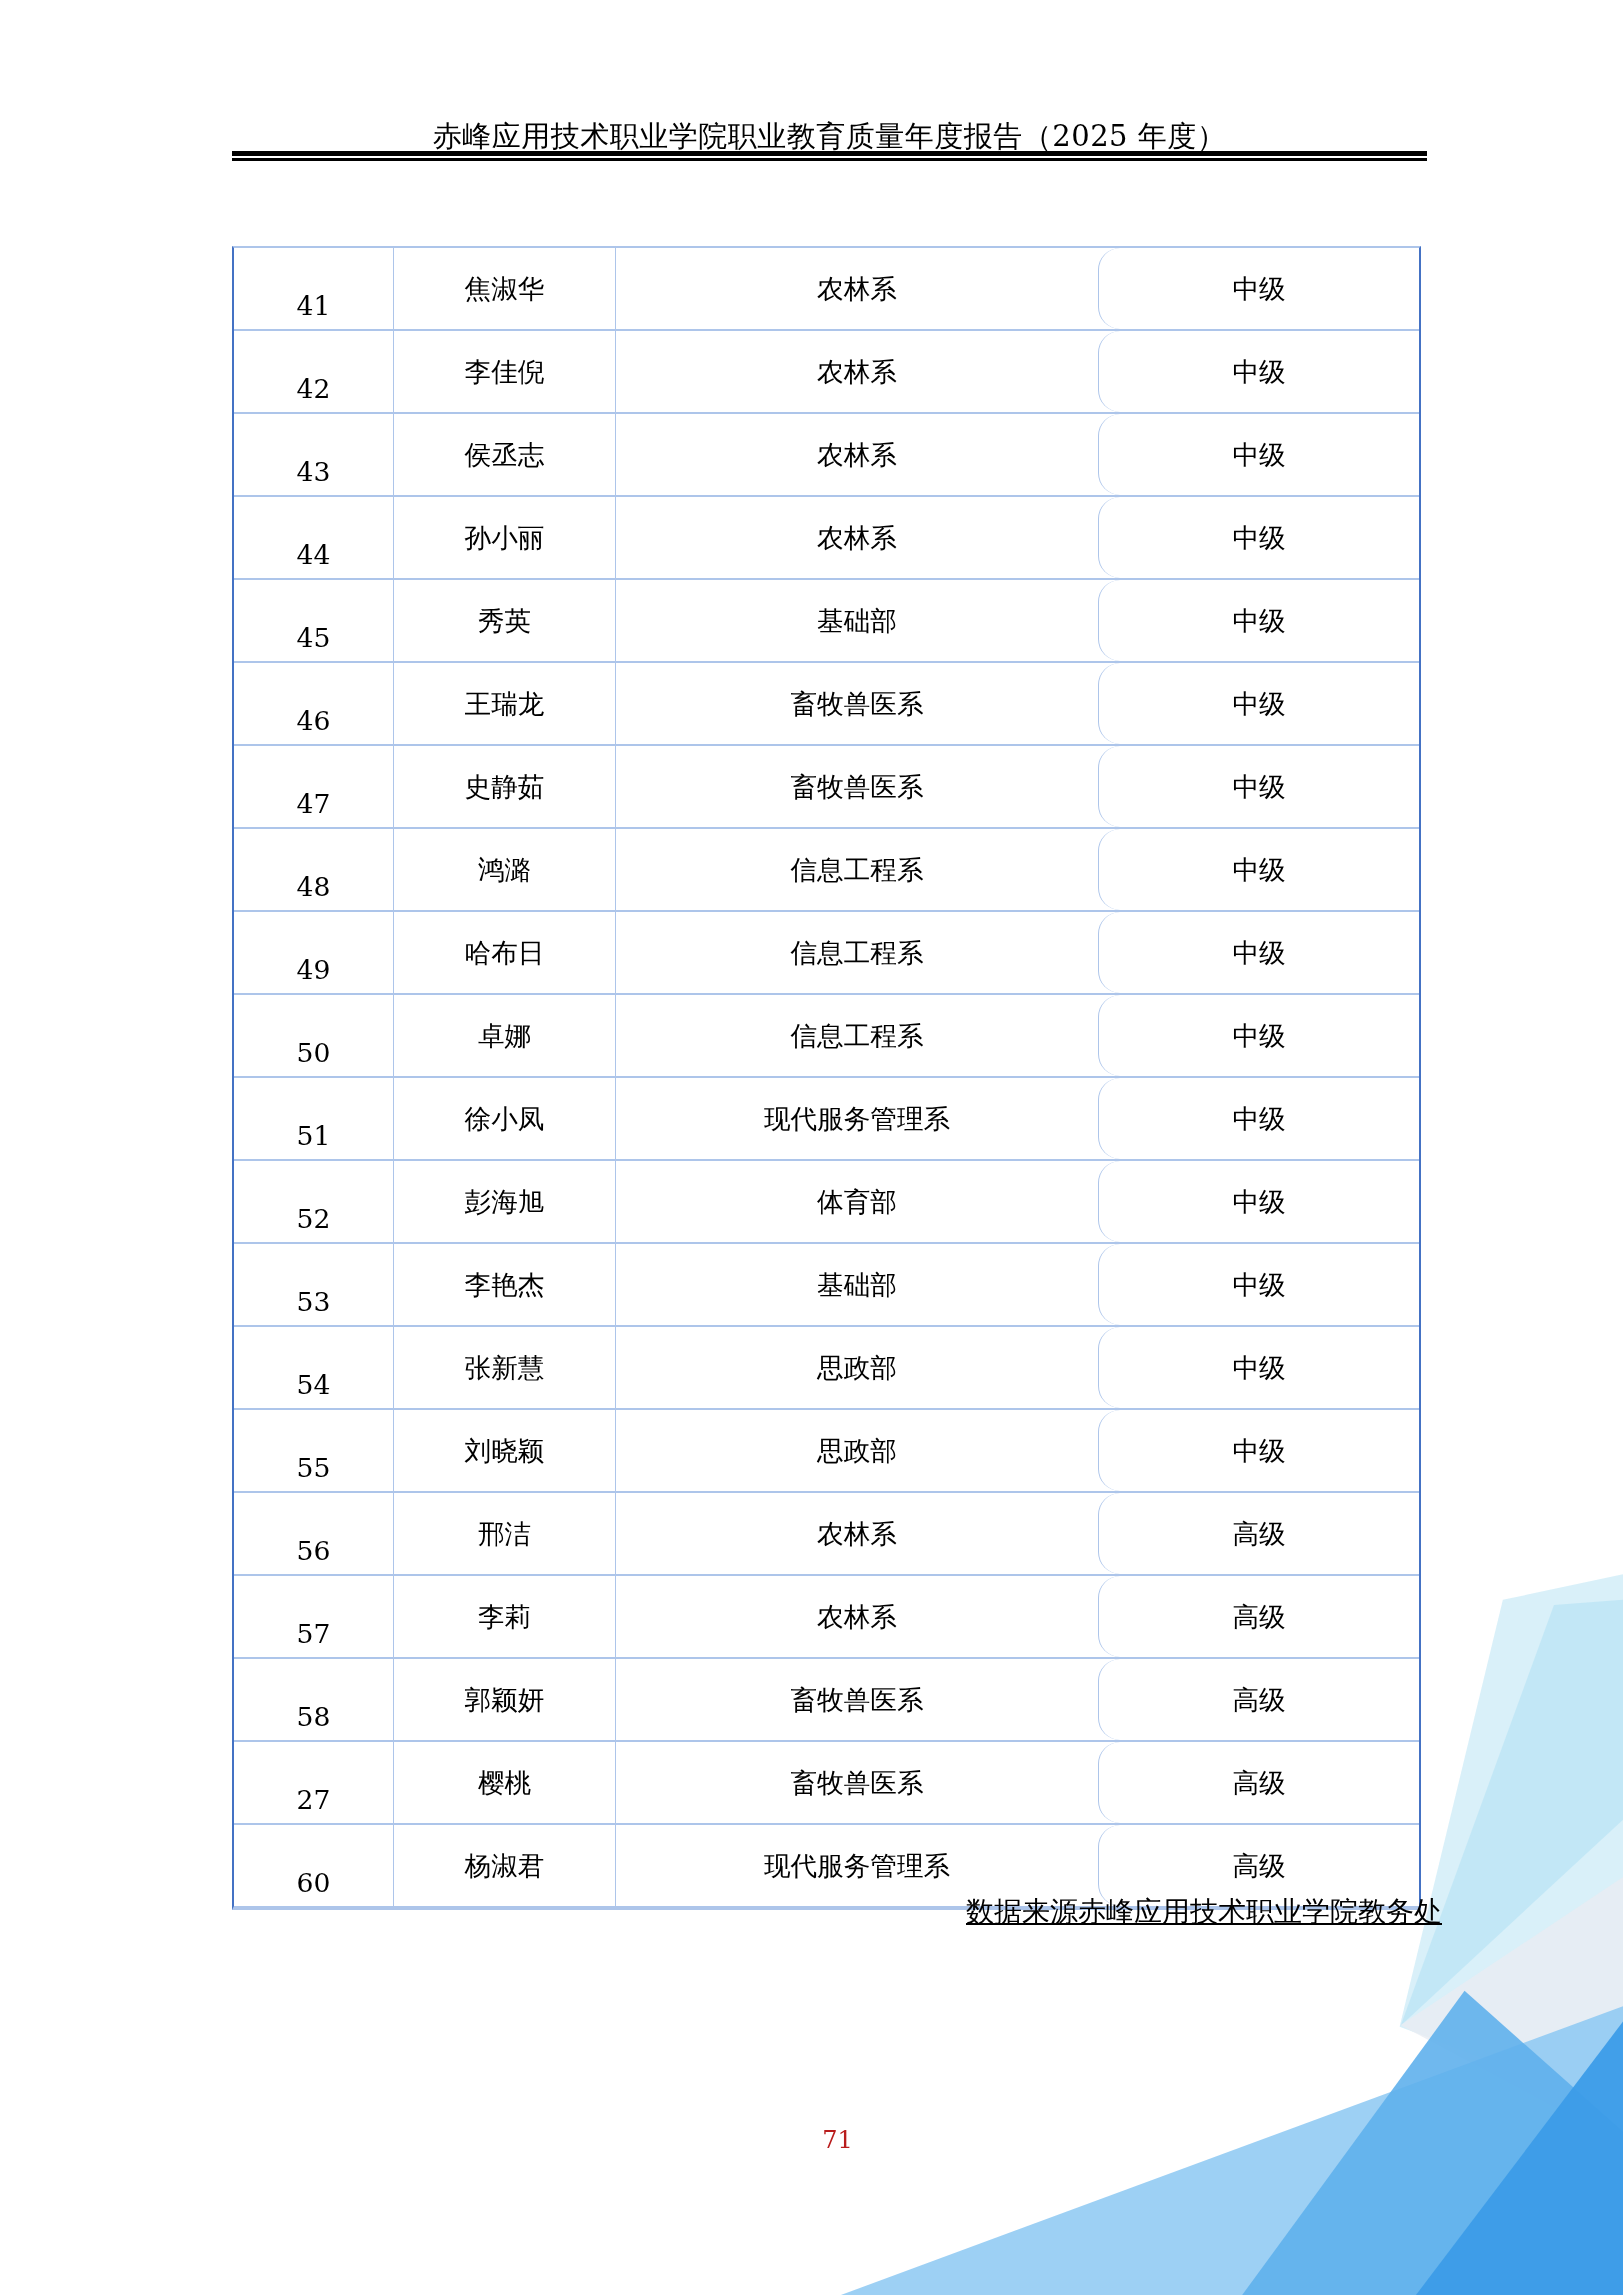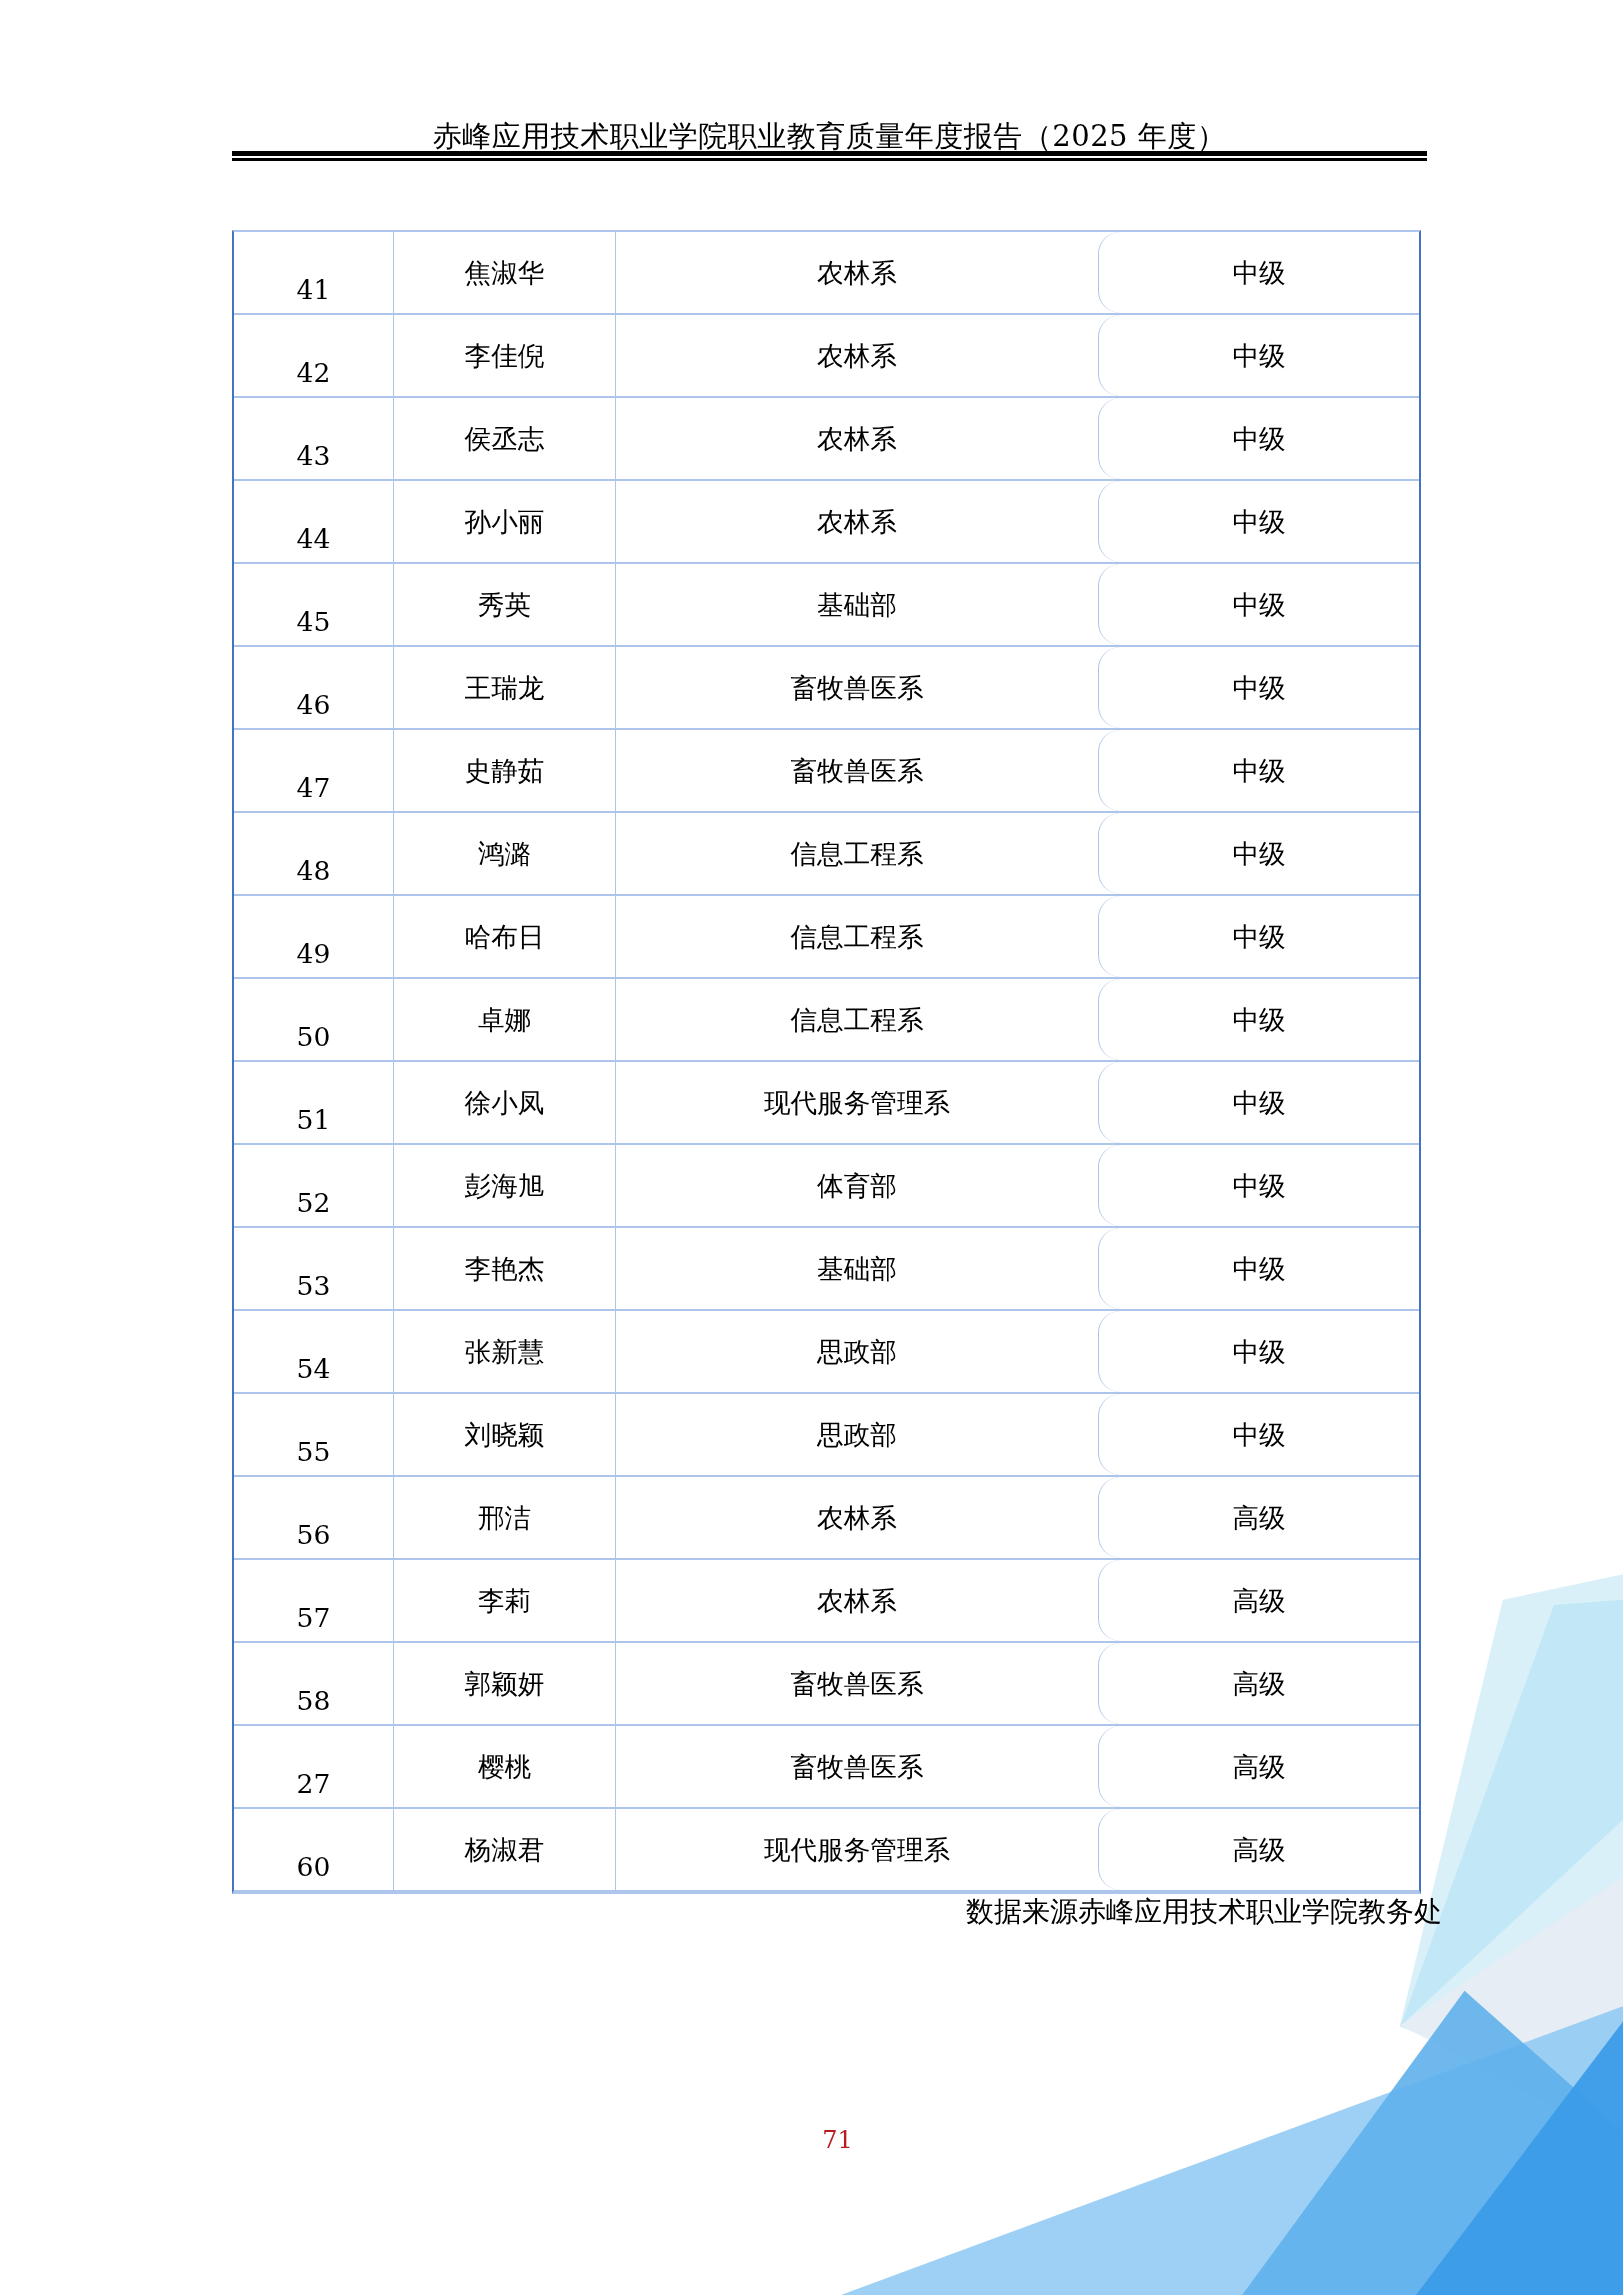--- a/index.html
+++ b/index.html
@@ -31,21 +31,21 @@
     letter-spacing: 0.5px;
     white-space: nowrap;
   }
   .rule-wrap { position: absolute; left: 232px; width: 1195px; top: 151px; }
   .rule-thick { height: 4.6px; background: #000000; }
   .rule-gap   { height: 2px; background: transparent; }
   .rule-thin  { height: 3.6px; background: #000000; }
 
   .data-table {
     position: absolute;
-    left: 232px; top: 230px;
+    left: 232px; top: 246px;
     width: 1185px;
     border-left: 2px solid #4472c4;
     border-right: 2px solid #4472c4;
     border-top: 2.6px solid #adc5ea;
     border-bottom: 4.1px solid #adc5ea;
     background: #ffffff;
   }
   .t-row {
     display: grid;
     grid-template-columns: 159px 222px 483px 321px;
@@ -69,20 +69,21 @@
   .t-cell.c-dept { border-left: 1.5px solid #adc5ea; }
   .t-cell.c-level { border-left: 1.5px solid #adc5ea; border-radius: 22px; }
 
   .source-note {
     position: absolute;
     left: 233px; width: 1209px; top: 1893px;
     text-align: right;
     font-size: 28px;
     color: #000000;
     white-space: nowrap;
+    text-decoration: underline;
   }
   .page-number {
     position: absolute;
     left: 233px; width: 1209px; top: 2126px;
     text-align: center;
     font-size: 24px;
     color: #b91c1c;
   }
 </style>
 </head>

